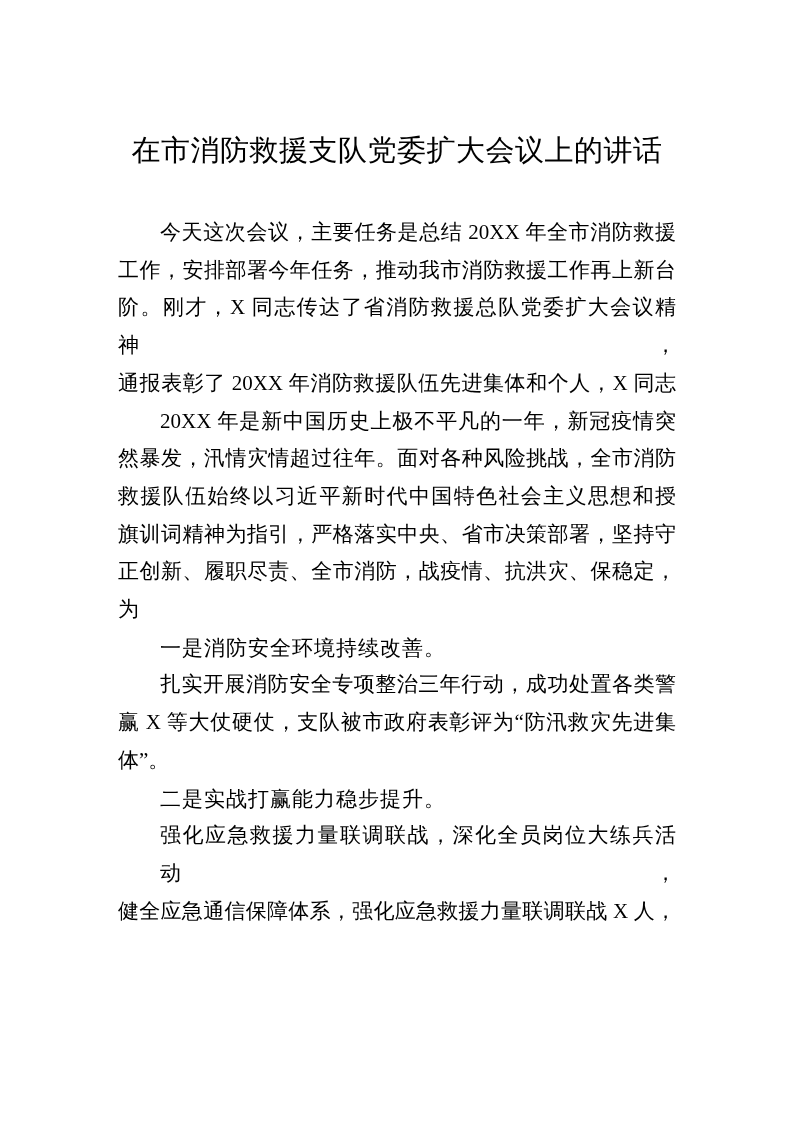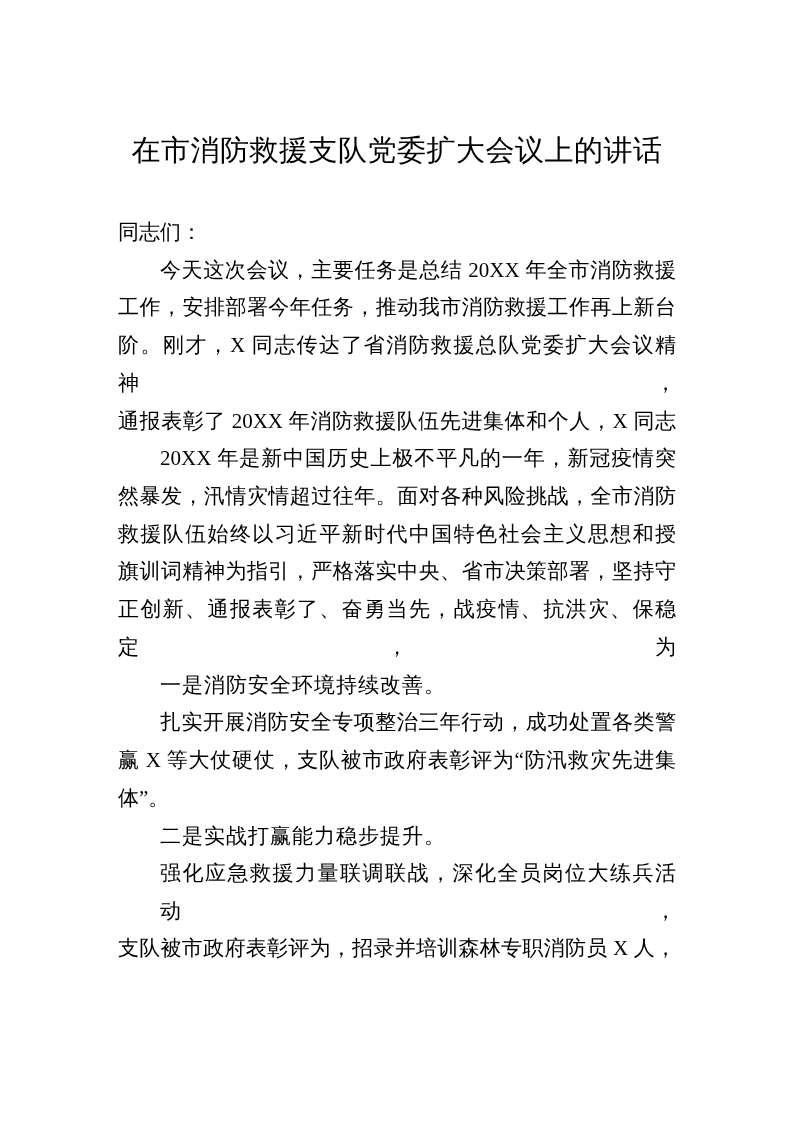--- a/index.html
+++ b/index.html
@@ -48,51 +48,48 @@
     letter-spacing: 1px;
   }
 </style>
 </head>
 <body>
 
 <div class="page">
 
   <h1 class="title">在市消防救援支队党委扩大会议上的讲话</h1>
 
-  <div class="block">
-    <div class="line end">同志们：</div>
-  </div>
 
   <div class="block">
     <div class="line first">今天这次会议，主要任务是总结 20XX 年全市消防救援</div>
     <div class="line">工作，安排部署今年任务，推动我市消防救援工作再上新台</div>
     <div class="line">阶。刚才，X 同志传达了省消防救援总队党委扩大会议精神，</div>
     <div class="line">通报表彰了 20XX 年消防救援队伍先进集体和个人，X 同志</div>
   </div>
 
   <div class="block">
     <div class="line first">20XX 年是新中国历史上极不平凡的一年，新冠疫情突</div>
     <div class="line">然暴发，汛情灾情超过往年。面对各种风险挑战，全市消防</div>
     <div class="line">救援队伍始终以习近平新时代中国特色社会主义思想和授</div>
     <div class="line">旗训词精神为指引，严格落实中央、省市决策部署，坚持守</div>
-    <div class="line">正创新、通报表彰了、奋勇当先，战疫情、抗洪灾、保稳定，为</div>
+    <div class="line">正创新、履职尽责、全市消防，战疫情、抗洪灾、保稳定，为</div>
   </div>
 
   <div class="block heading">
     <div class="line first end">一是消防安全环境持续改善。</div>
   </div>
 
   <div class="block">
     <div class="line first">扎实开展消防安全专项整治三年行动，成功处置各类警</div>
     <div class="line">赢 X 等大仗硬仗，支队被市政府表彰评为“防汛救灾先进集</div>
     <div class="line end">体”。</div>
   </div>
 
   <div class="block heading">
     <div class="line first end">二是实战打赢能力稳步提升。</div>
   </div>
 
   <div class="block">
     <div class="line first">强化应急救援力量联调联战，深化全员岗位大练兵活动，</div>
-    <div class="line">支队被市政府表彰评为，招录并培训森林专职消防员 X 人，</div>
+    <div class="line">健全应急通信保障体系，强化应急救援力量联调联战 X 人，</div>
   </div>
 
 </div>
 
 </body></html>

